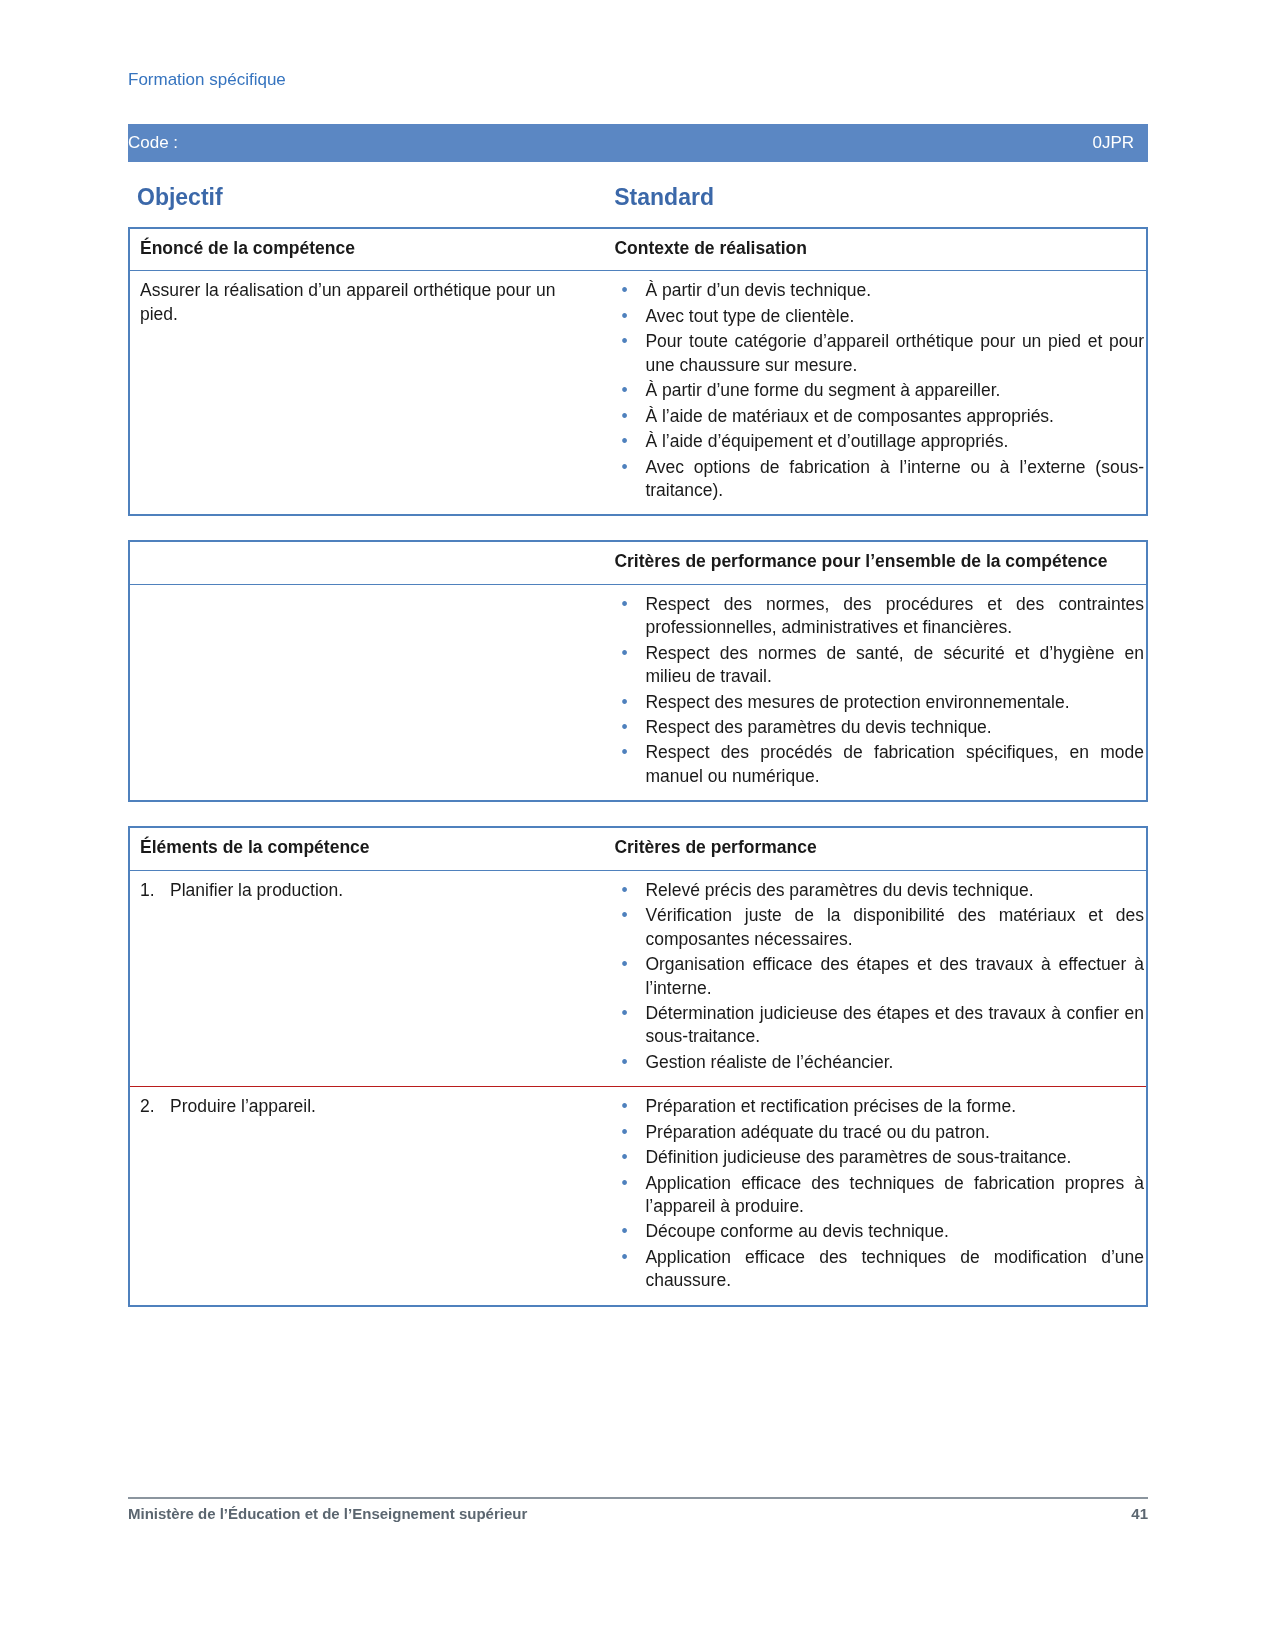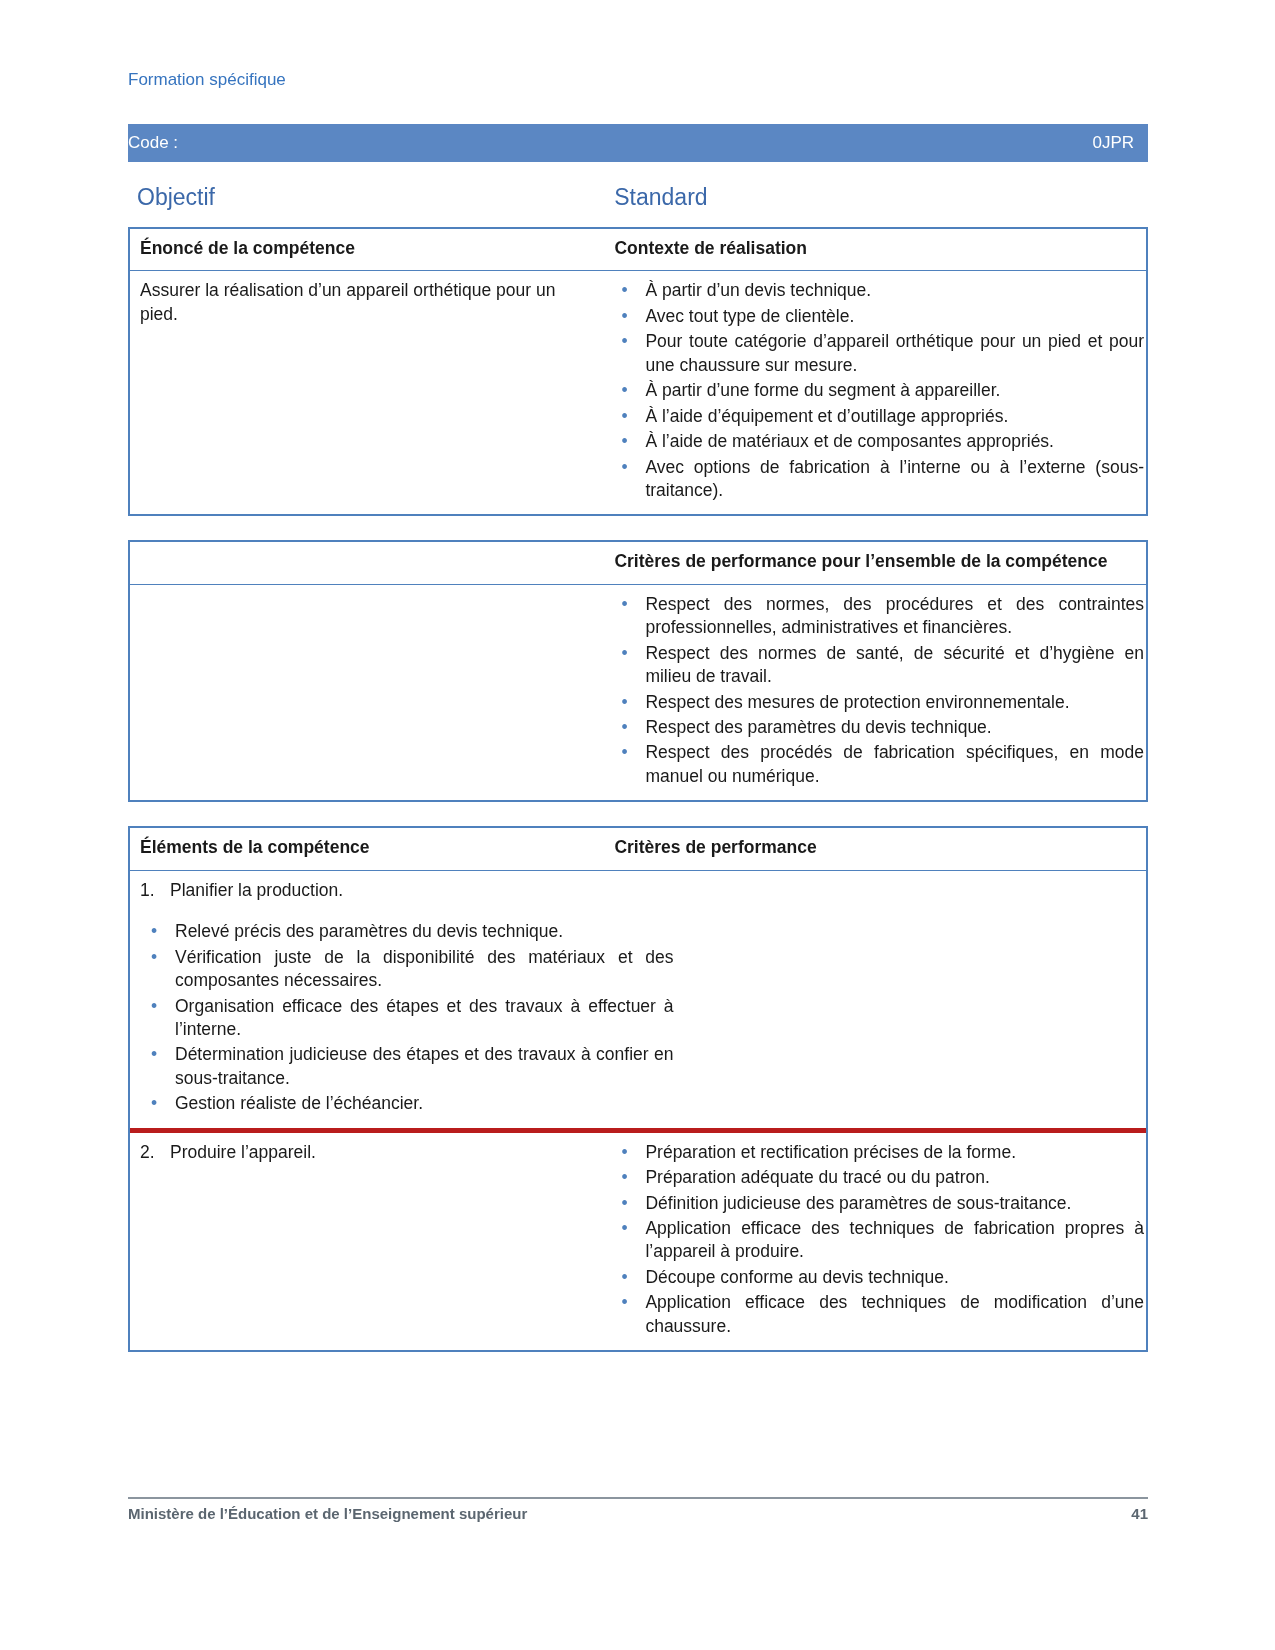--- a/index.html
+++ b/index.html
@@ -38,35 +38,35 @@
   .code-bar .code-label { margin-right: 16px; }
   .col-headings {
     display: flex;
     margin-top: 22px;
     margin-bottom: 16px;
   }
   .col-headings .col-left { width: 46.3%; padding-left: 9px; }
   .col-headings .col-right { width: 53.7%; padding-left: 14px; }
   .col-headings h2 {
     font-size: 23px;
-    font-weight: normal;
+    font-weight: bold;
     color: #3b68a9;
   }
   .tbl {
     border: 2px solid #4f81bd;
     font-size: 17.5px;
     line-height: 1.34;
   }
   .tbl + .tbl { margin-top: 24px; }
   .tbl-row { display: flex; }
   .tbl-row.header {
     border-bottom: 1px solid #4f81bd;
     font-weight: bold;
   }
-  .tbl-row.inner-sep { border-bottom: 5px solid #b91c1c; flex-direction: column; }
+  .tbl-row.inner-sep { border-bottom: 1px solid #b91c1c; }
   .cell-left {
     width: 46.3%;
     padding: 8px 14px 10px 10px;
   }
   .cell-right {
     width: 53.7%;
     padding: 8px 2px 10px 14px;
   }
   ul.bullets { list-style: none; }
   ul.bullets li {
@@ -125,22 +125,22 @@
         <div class="cell-right">Contexte de réalisation</div>
       </div>
       <div class="tbl-row">
         <div class="cell-left">Assurer la réalisation d’un appareil orthétique pour un pied.</div>
         <div class="cell-right">
           <ul class="bullets">
             <li>À partir d’un devis technique.</li>
             <li>Avec tout type de clientèle.</li>
             <li>Pour toute catégorie d’appareil orthétique pour un pied et pour une chaussure sur mesure.</li>
             <li>À partir d’une forme du segment à appareiller.</li>
+            <li>À l’aide de matériaux et de composantes appropriés.</li>
             <li>À l’aide d’équipement et d’outillage appropriés.</li>
-            <li>À l’aide de matériaux et de composantes appropriés.</li>
             <li>Avec options de fabrication à l’interne ou à l’externe (sous-traitance).</li>
           </ul>
         </div>
       </div>
     </div>
 
     <div class="tbl">
       <div class="tbl-row header">
         <div class="cell-left tbl2-spacer"></div>
         <div class="cell-right">Critères de performance pour l’ensemble de la compétence</div>

